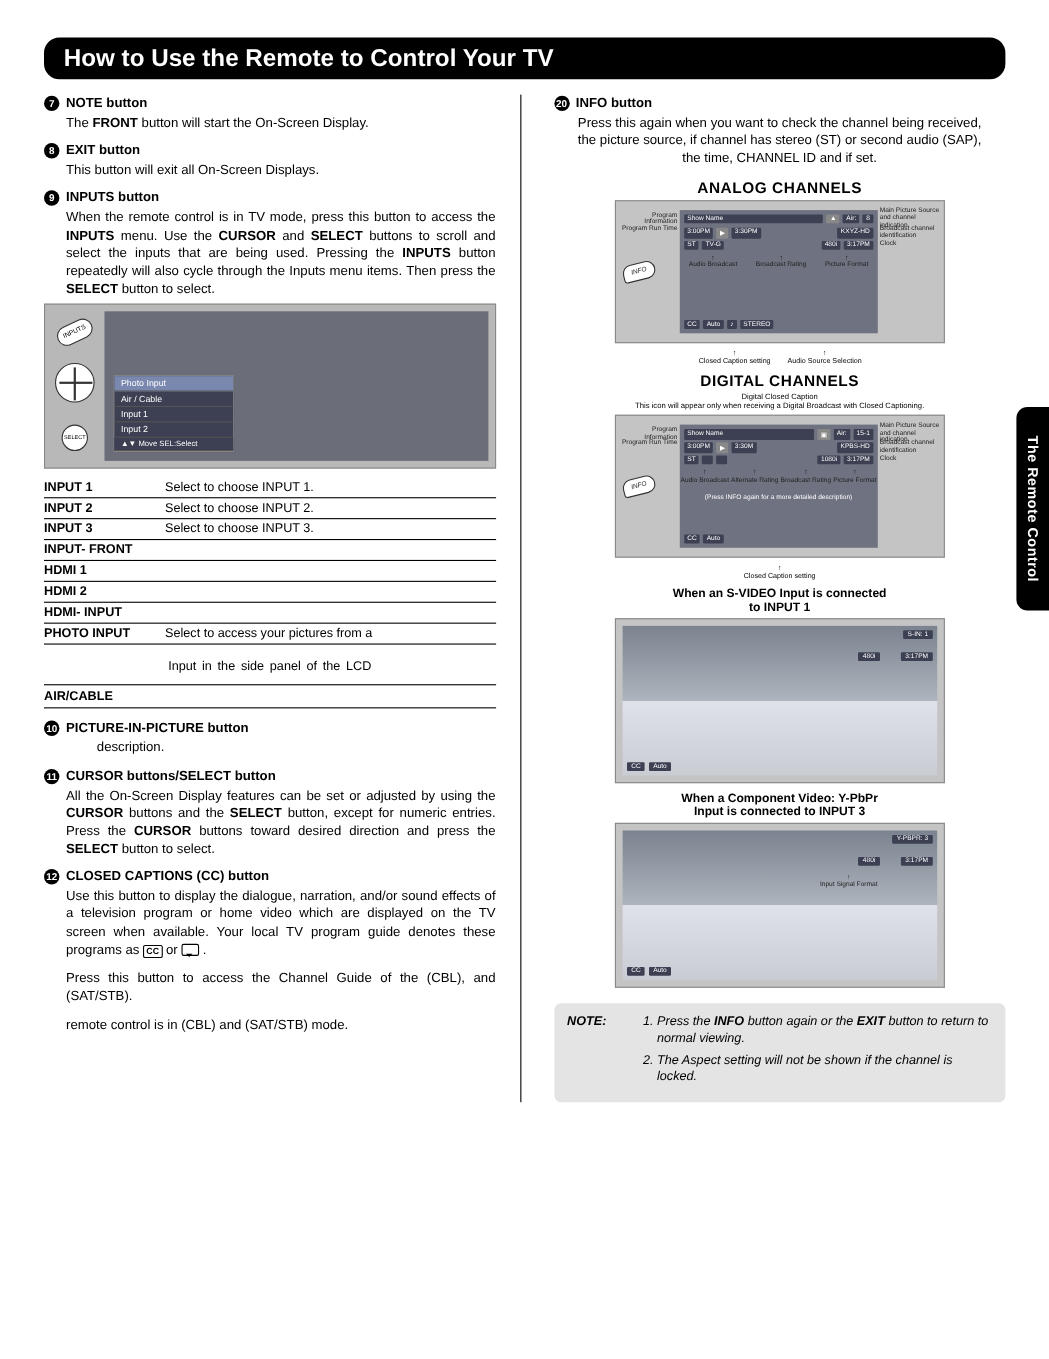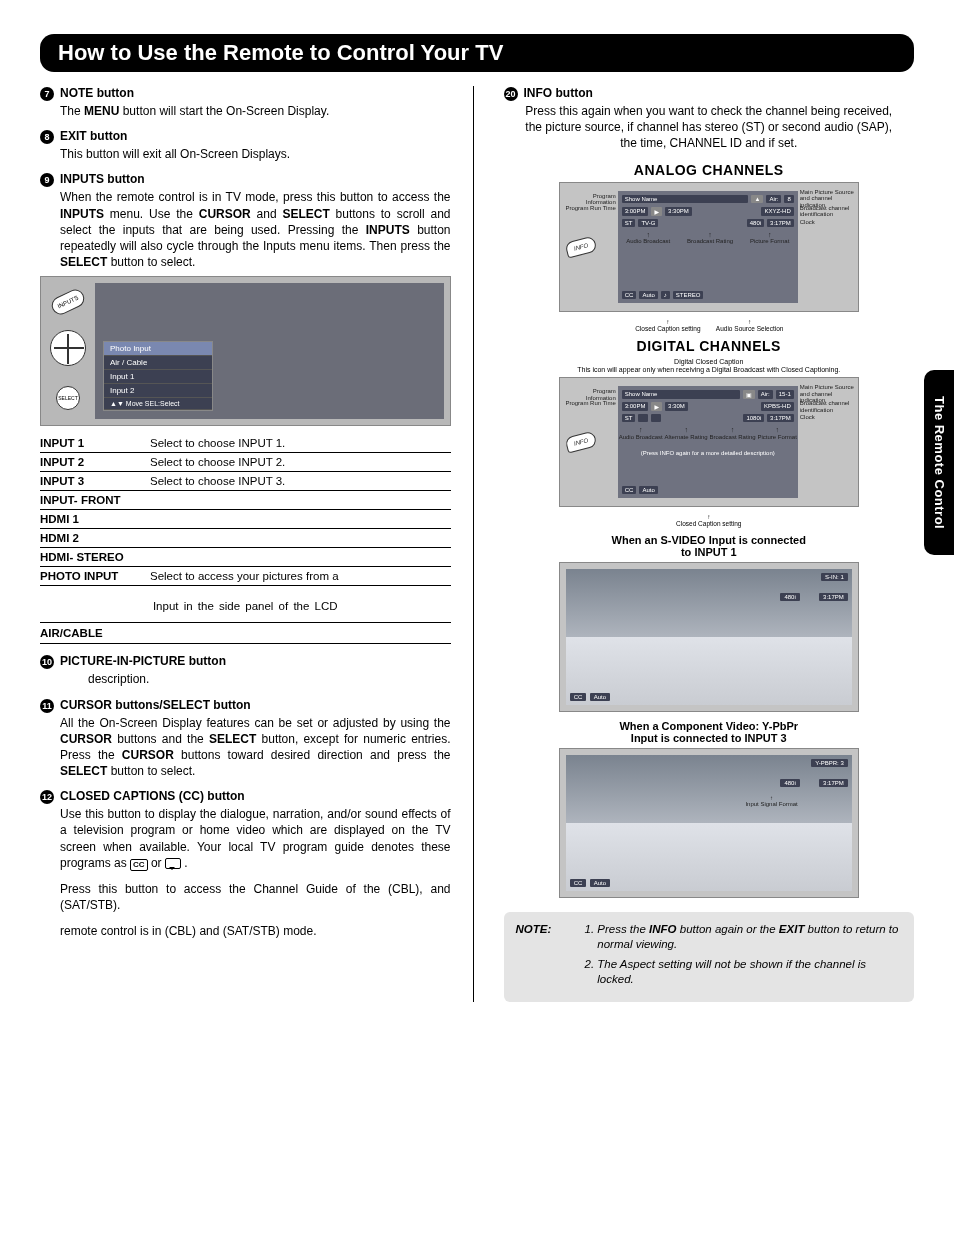--- a/index.html
+++ b/index.html
@@ -180,21 +180,21 @@
   <div class="columns">
 
     <div class="col vline" style="padding-right:22px;">
 
       <div class="item">
         <div class="item-head">
           <span class="circ-num">7</span>
           <span class="item-title">NOTE button</span>
         </div>
         <div class="item-body">
-          <span>The </span><b>MENU</b><span> button will start the On-Screen Display.</span>
+          <span>The </span><b>FRONT</b><span> button will start the On-Screen Display.</span>
         </div>
       </div>
 
       <div class="item">
         <div class="item-head">
           <span class="circ-num">8</span>
           <span class="item-title">EXIT button</span>
         </div>
         <div class="item-body">This button will exit all On-Screen Displays.</div>
       </div>
@@ -243,21 +243,21 @@
               </tr>
               <tr>
                 <td>HDMI 1</td>
                 <td></td>
               </tr>
               <tr>
                 <td>HDMI 2</td>
                 <td></td>
               </tr>
               <tr>
-                <td>HDMI- STEREO</td>
+                <td>HDMI- INPUT</td>
                 <td></td>
               </tr>
               <tr>
                 <td>PHOTO INPUT</td>
                 <td>Select to access your pictures from a</td>
               </tr>
             </tbody>
           </table>
         <div class="below-note">Input in the side panel of the LCD</div>
         <div class="air-cable">AIR/CABLE</div>

